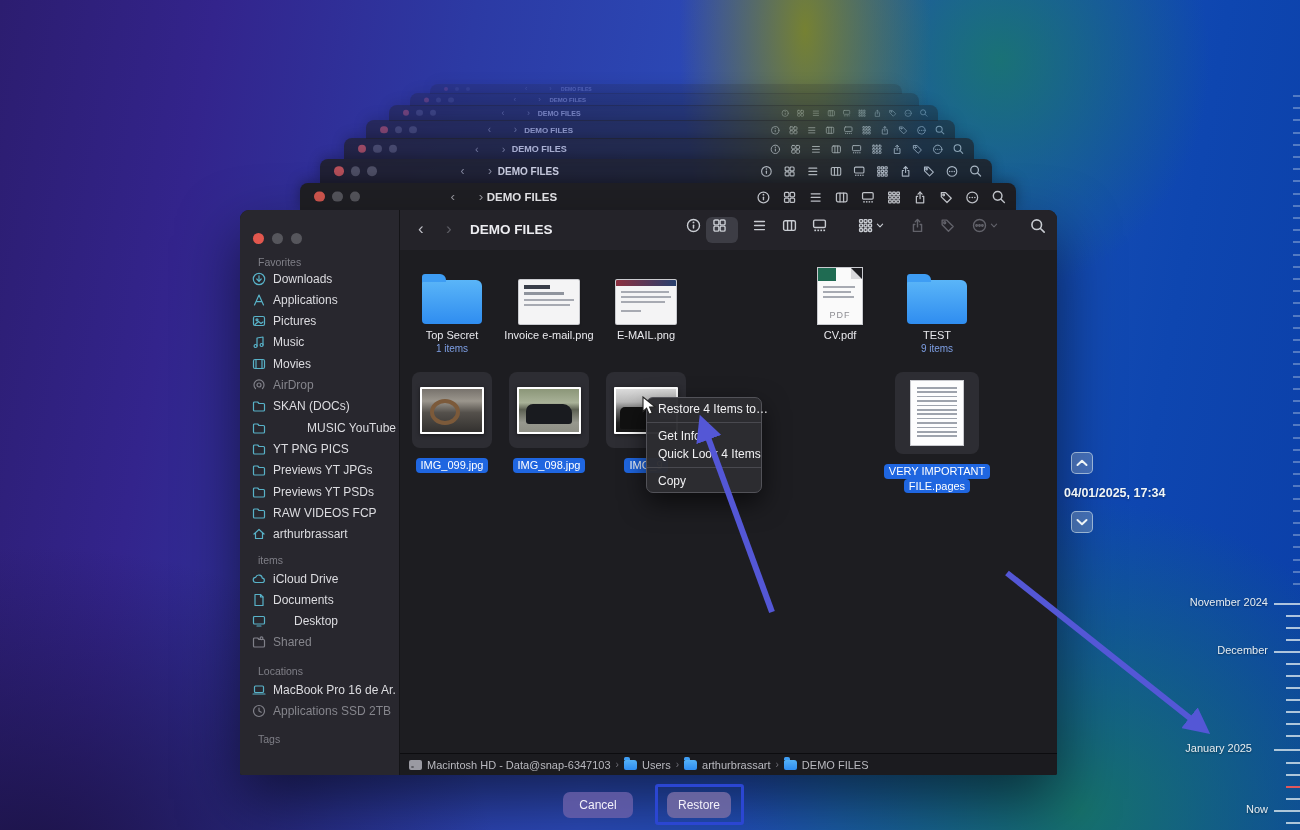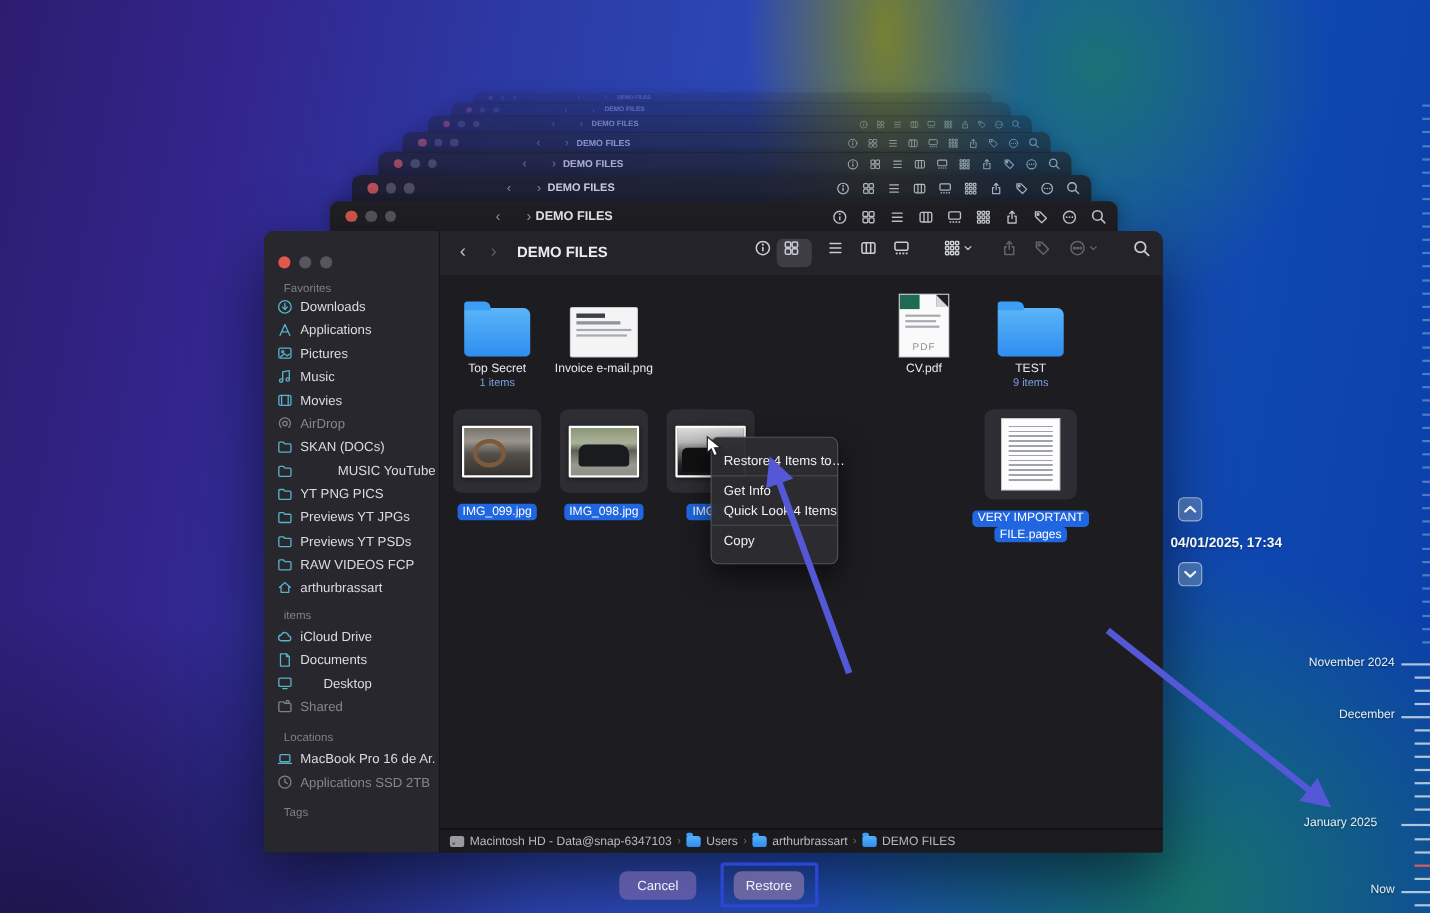--- a/index.html
+++ b/index.html
@@ -65,21 +65,21 @@
   .pathbar{position:absolute;left:0;right:0;bottom:0;height:22px;background:#1b1b1f;border-top:1px solid #0c0c0f;
      display:flex;align-items:center;padding-left:9px;gap:5px;white-space:nowrap;overflow:hidden;}
   .crumb{display:flex;align-items:center;gap:5px;font-size:11px;color:#b9b9bf;}
   .csep{color:#6e6e75;font-size:10px;}
   .minifolder{width:13px;height:10px;border-radius:1.5px 3px 2px 2px;background:linear-gradient(180deg,#54b1f7,#2f8df0);position:relative;}
   .minifolder::before{content:'';position:absolute;top:-2.5px;left:0;width:6px;height:3px;border-radius:1.5px 2px 0 0;background:#3e9df4;}
   .minidisk{width:13px;height:10px;border-radius:2px;background:#9a9aa2;position:relative;}
   .minidisk::before{content:'';position:absolute;left:2px;top:6px;width:3px;height:2px;border-radius:50%;background:#5c5c62;}
   
   .menu{position:absolute;left:646px;top:397px;width:116px;background:rgba(44,44,49,.97);border:1px solid #525258;
-     border-radius:7px;box-shadow:0 10px 26px rgba(0,0,0,.6);padding:12px 0;z-index:40;}
+     border-radius:7px;box-shadow:0 10px 26px rgba(0,0,0,.6);padding:2px 0;z-index:40;}
   .menu-item{font-size:12px;color:#f1f1f3;padding:2px 11px;white-space:nowrap;}
   .menu-sep{height:1px;background:#49494f;margin:4px 0;}
   
   .navbtn{position:absolute;width:22px;height:22px;border-radius:5px;background:rgba(196,212,216,.28);
      border:1.5px solid rgba(226,238,240,.55);display:flex;align-items:center;justify-content:center;z-index:20;}
   .navbtn svg{display:block}
   .datechip{position:absolute;left:1064px;top:486px;font-size:12.5px;font-weight:bold;color:#f0f5f6;z-index:20;
      text-shadow:0 1px 2px rgba(0,0,0,.35);}
   .tick{position:absolute;height:2px;background:rgba(228,238,242,.75);right:0;z-index:15;}
   .tick.faint{background:rgba(228,238,242,.33);}
@@ -747,20 +747,32 @@
           <div class="fitem" style="left: 102px; top: 14px;">
             <div class="fthumbrow">
               <div class="thumb-doc">
                 <span class="tline" style="left:5px;top:5px;width:26px;height:4px;background:#3a3f4a"></span>
                 <span class="tline" style="left:5px;top:12px;width:40px;height:3px;background:#8f949d"></span>
                 <span class="tline" style="left:5px;top:19px;width:50px;height:2px"></span>
                 <span class="tline" style="left:5px;top:24px;width:46px;height:2px"></span>
               </div>
             </div>
             <div class="fname">Invoice e-mail.png</div>
+          </div>
+          <div class="fitem" style="left: 199px; top: 14px;">
+            <div class="fthumbrow">
+              <div class="thumb-doc">
+                <span class="tline" style="left:0;top:0;width:60px;height:6px;background:linear-gradient(90deg,#8c2f3f,#27406e)"></span>
+                <span class="tline" style="left:5px;top:11px;width:48px;height:2px"></span>
+                <span class="tline" style="left:5px;top:16px;width:50px;height:2px"></span>
+                <span class="tline" style="left:5px;top:21px;width:44px;height:2px"></span>
+                <span class="tline" style="left:5px;top:30px;width:20px;height:2px"></span>
+              </div>
+            </div>
+            <div class="fname">E-MAIL.png</div>
           </div>
           <div class="fitem" style="left: 393px; top: 14px;">
             <div class="fthumbrow">
               <div class="pdfthumb">
                 <div class="green"></div>
                 <div class="fold"></div>
                 <span class="tline" style="left:5px;top:18px;width:32px;height:2px"></span>
                 <span class="tline" style="left:5px;top:23px;width:28px;height:2px"></span>
                 <span class="tline" style="left:5px;top:28px;width:31px;height:2px"></span>
                 <div class="pdftxt">PDF</div>

